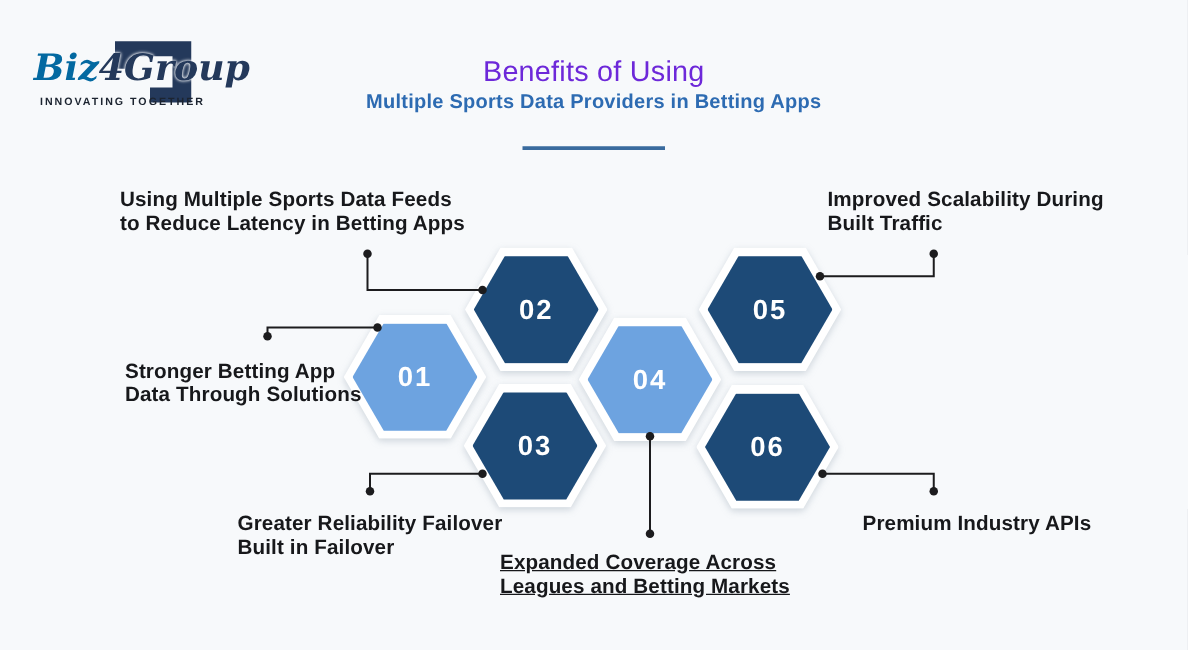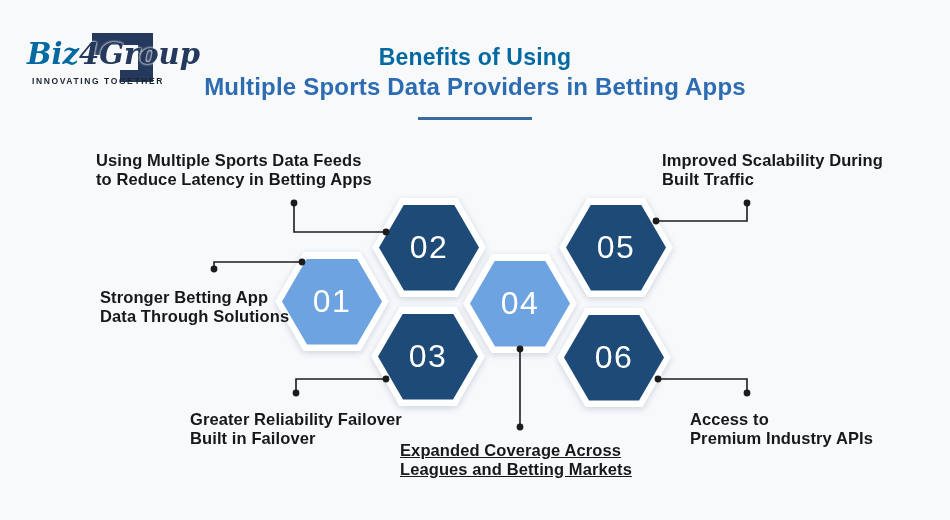--- a/index.html
+++ b/index.html
@@ -17,39 +17,39 @@
     text-shadow:0 0 3px #f7f9fb,0 0 2px #f7f9fb;
   }
   .logo-text .biz{color:#0369a1;}
   .logo-text .four,.logo-text .group{color:#24395b;}
   .logo-tagline{
     position:absolute;left:7px;top:64px;font-size:8.5px;font-weight:bold;
     letter-spacing:1.6px;color:#1c2430;white-space:nowrap;
   }
   
   .title1{position:absolute;left:0;width:100%;top:44px;text-align:center;
-    font-size:23px;font-weight:700;color:#0369a1;letter-spacing:.2px;}
+    font-size:23px;font-weight:400;color:#6d28d9;letter-spacing:.2px;}
   .title2{position:absolute;left:0;width:100%;top:73px;text-align:center;
-    font-size:24px;font-weight:700;color:#2d6bb2;letter-spacing:.2px;}
+    font-size:16px;font-weight:700;color:#2d6bb2;letter-spacing:.2px;}
   .title-underline{position:absolute;left:418px;top:117px;width:114px;height:3px;background:#3a6b9e;}
   
   .hexwrap{position:absolute;filter:drop-shadow(0 2px 3px rgba(110,128,150,.30));}
   .hex-outer{
     width:114px;height:99px;background:#ffffff;
     clip-path:polygon(25% 0,75% 0,100% 50%,75% 100%,25% 100%,0 50%);
     display:flex;align-items:center;justify-content:center;
   }
   .hex-inner{
     width:100px;height:86px;
     clip-path:polygon(25% 0,75% 0,100% 50%,75% 100%,25% 100%,0 50%);
     display:flex;align-items:center;justify-content:center;
   }
   .hex-inner.dark{background:#1d4a77;}
   .hex-inner.light{background:#6da3e0;}
-  .hex-num{color:#ffffff;font-size:32px;font-weight:400;letter-spacing:1.5px;text-align:center;}
+  .hex-num{color:#ffffff;font-size:22px;font-weight:700;letter-spacing:1.5px;text-align:center;}
   
   .connectors{position:absolute;left:0;top:0;pointer-events:none;}
   
   .benefit{position:absolute;font-size:16.5px;font-weight:700;color:#17181b;
     line-height:19px;letter-spacing:.1px;}
   .benefit div{white-space:nowrap;}
   .benefit.centered{text-align:left;}
 </style>
 </head>
 <body>
@@ -160,17 +160,16 @@
     <div>Greater Reliability Failover</div>
     <div>Built in Failover</div>
   </div>
 
   <div class="benefit" style="left:400px;top:441px;text-decoration:underline;">
     <div>Expanded Coverage Across</div>
     <div>Leagues and Betting Markets</div>
   </div>
 
   <div class="benefit" style="left:690px;top:410px;">
-    <div>Access to</div>
     <div>Premium Industry APIs</div>
   </div>
 
 </div>
 
 </body></html>

